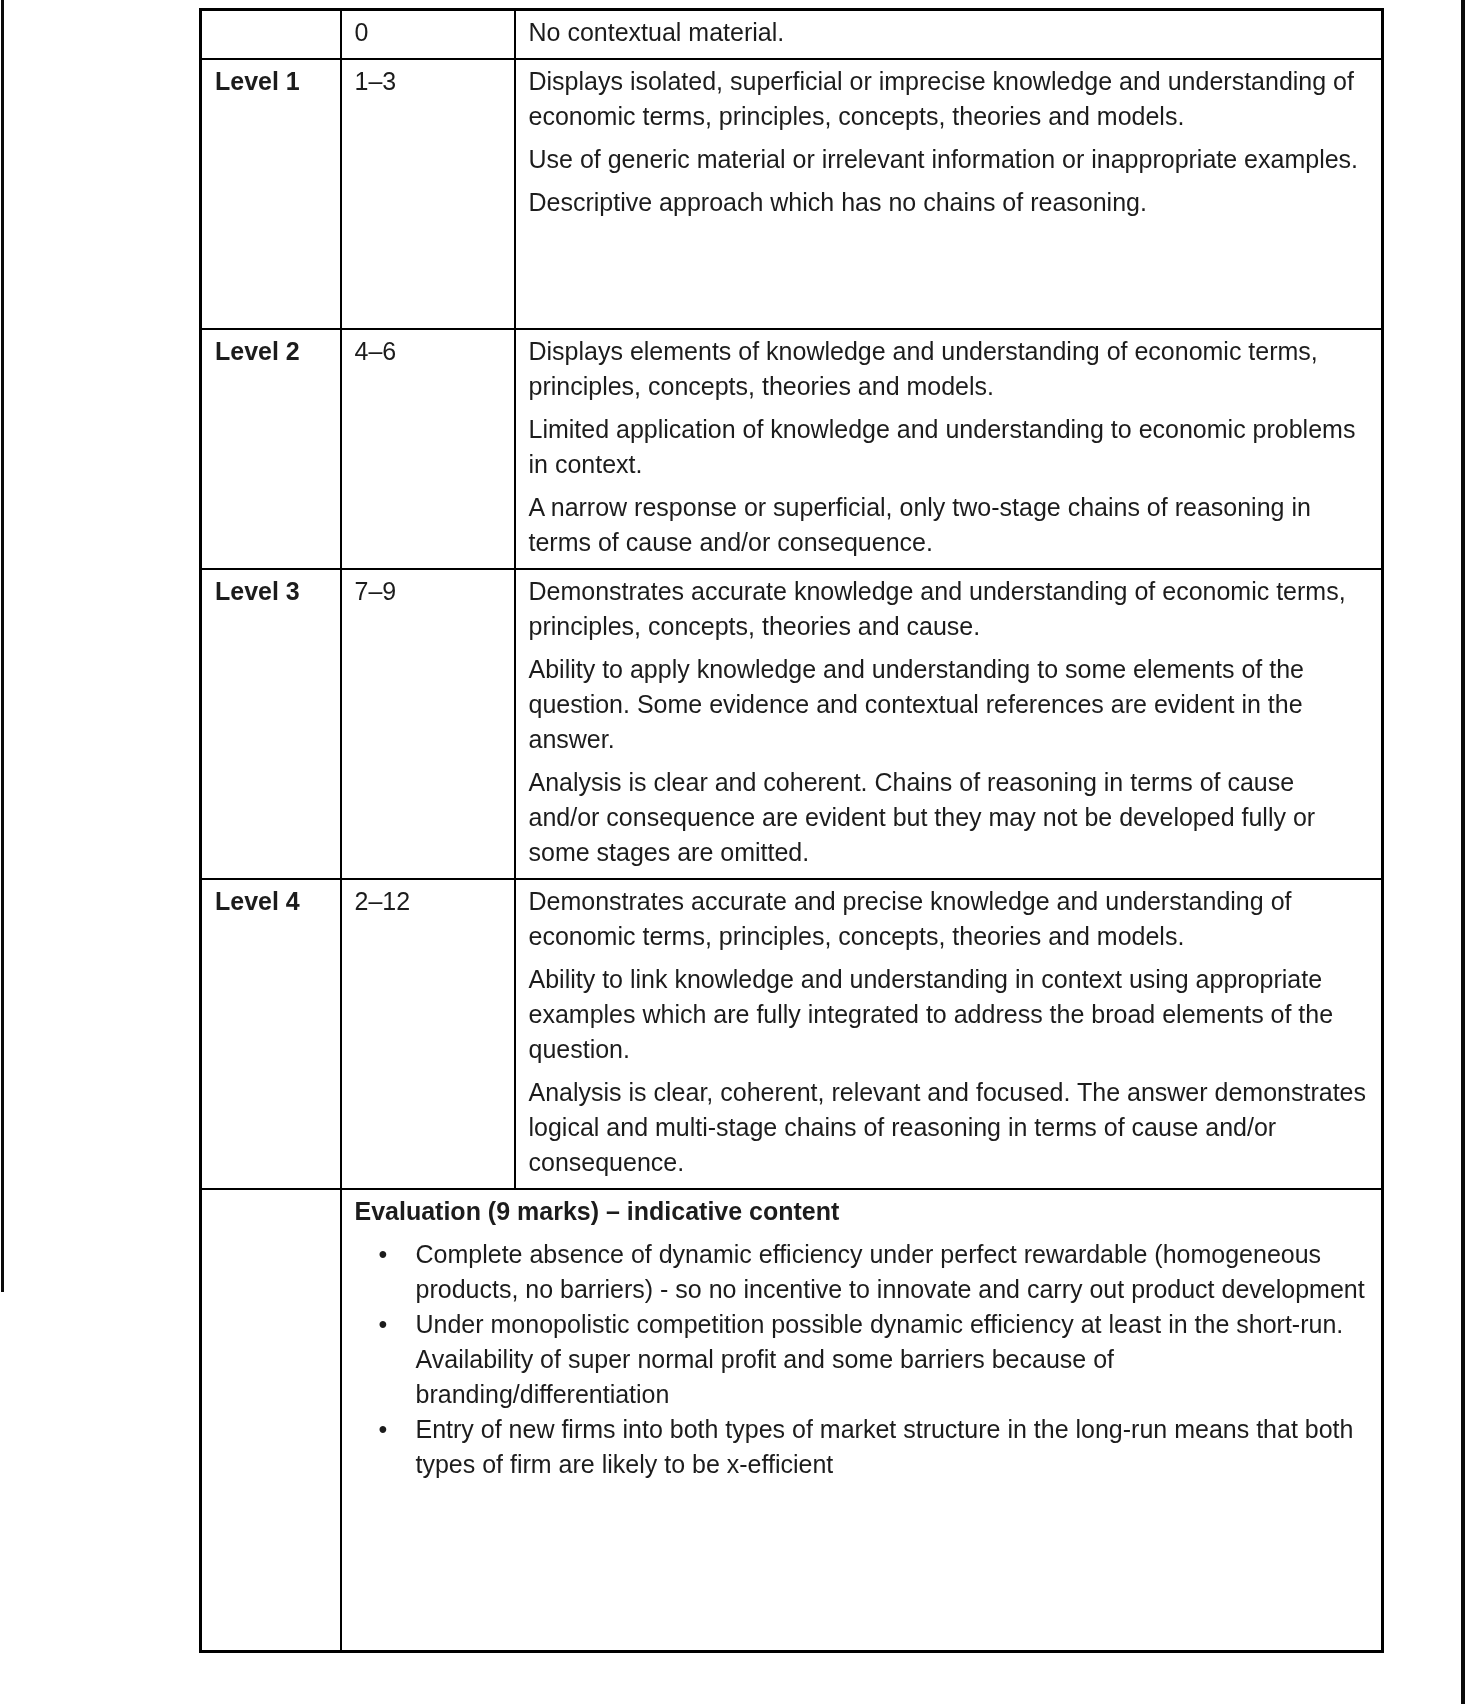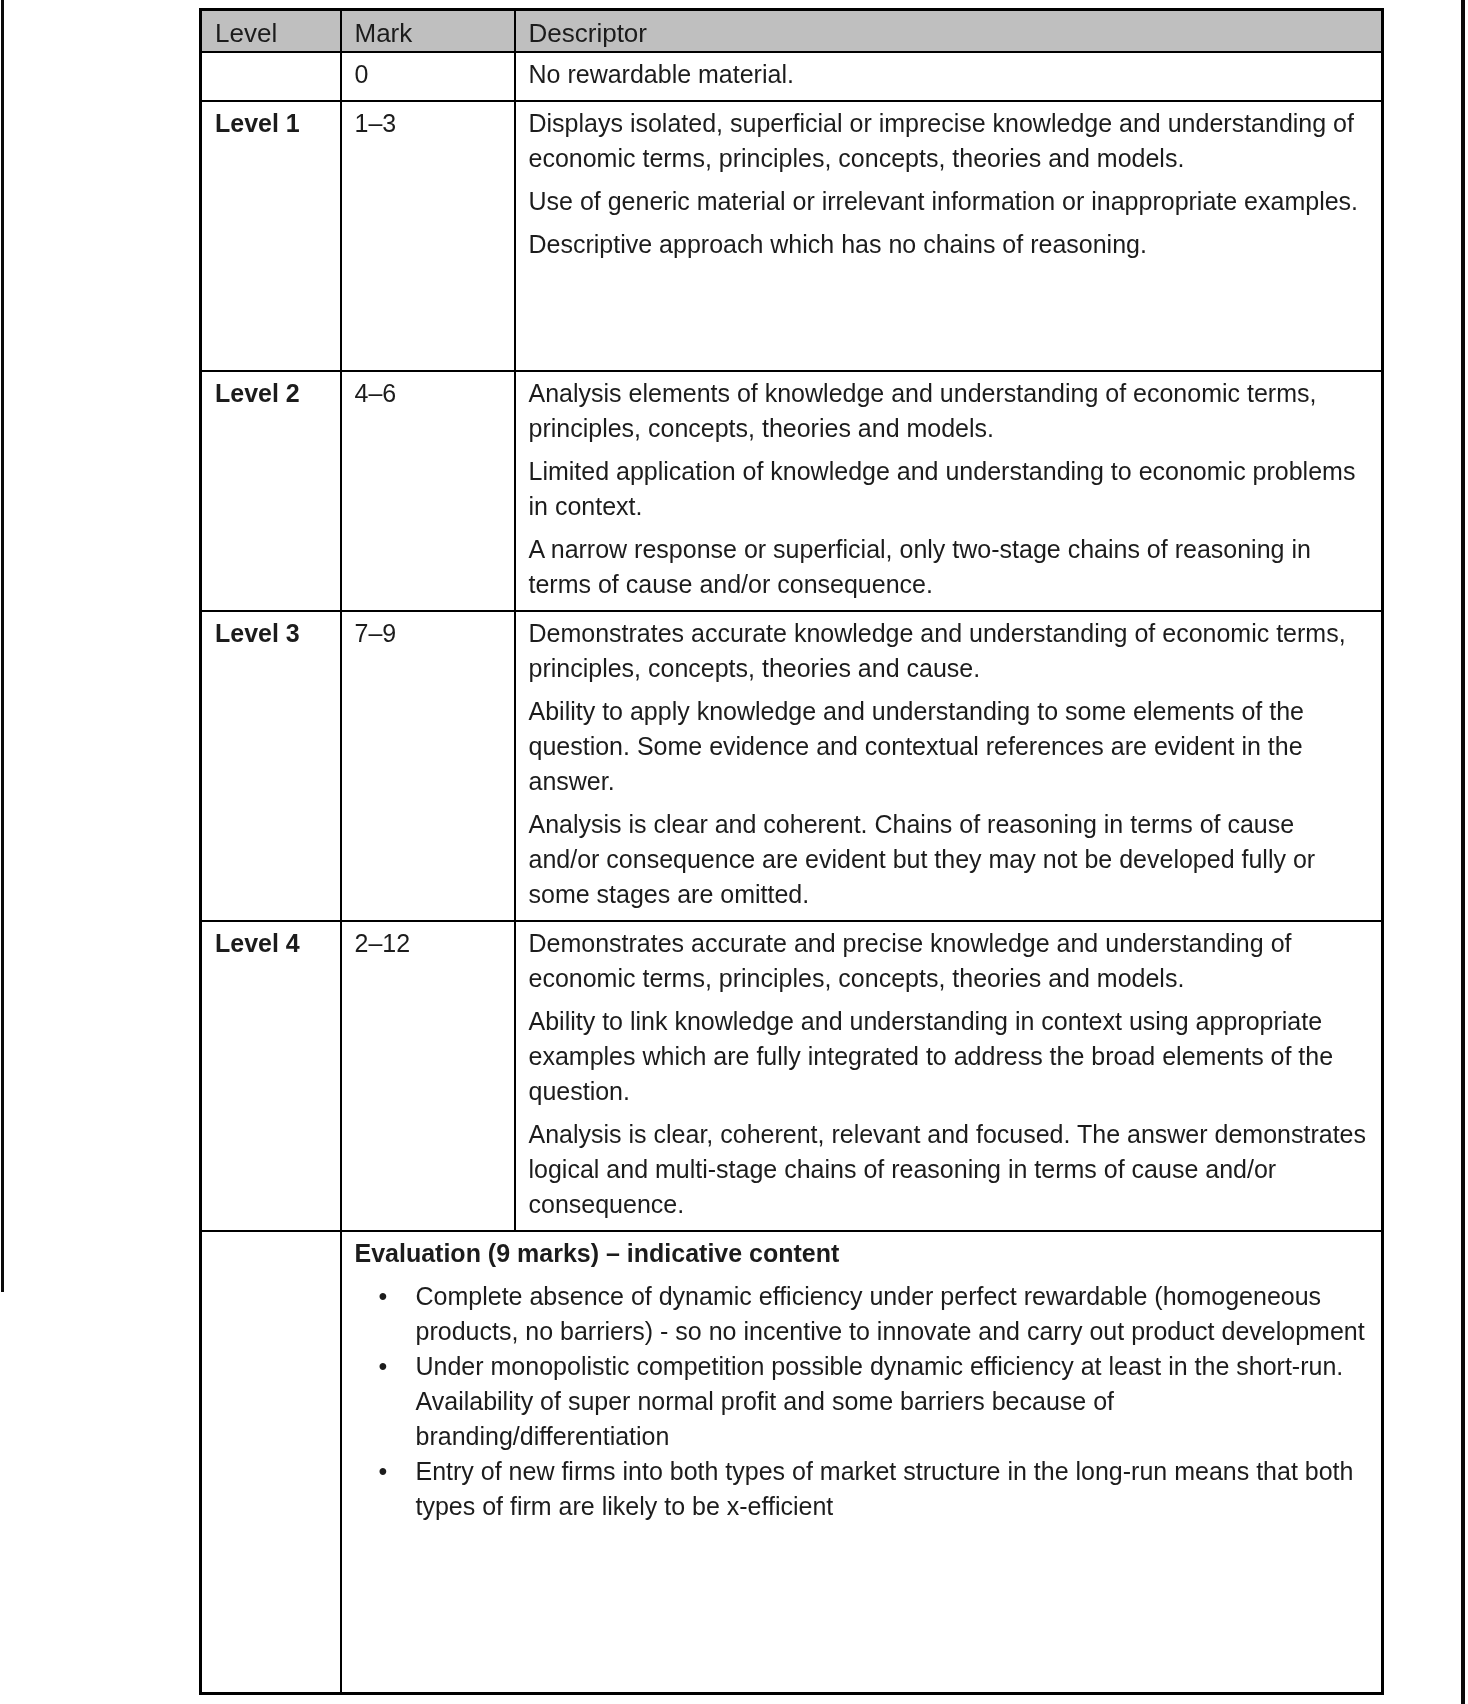--- a/index.html
+++ b/index.html
@@ -81,49 +81,44 @@
   <div class="edge-right"></div>
 
   <table class="ms-table">
     <colgroup>
       <col class="c-level">
         <col class="c-mark">
         <col class="c-desc">
     </colgroup>
 
     <tbody>
-        <tr class="r-header">
-      <th>Level</th>
-      <th>Mark</th>
-      <th>Descriptor</th>
-    </tr>
 
     <tr class="r-zero">
       <td class="level-cell"></td>
       <td>0</td>
       <td>
-        <p>No rewardable material.</p>
+        <p>No contextual material.</p>
       </td>
     </tr>
 
     <tr class="r-l1">
       <td class="level-cell">Level 1</td>
       <td>1–3</td>
       <td>
         <p>Displays isolated, superficial or imprecise knowledge and understanding of economic terms, principles, concepts, theories and models.</p>
         <p>Use of generic material or irrelevant information or inappropriate examples.</p>
         <p>Descriptive approach which has no chains of reasoning.</p>
       </td>
     </tr>
 
     <tr class="r-l2">
       <td class="level-cell">Level 2</td>
       <td>4–6</td>
       <td>
-        <p>Analysis elements of knowledge and understanding of economic terms, principles, concepts, theories and models.</p>
+        <p>Displays elements of knowledge and understanding of economic terms, principles, concepts, theories and models.</p>
         <p>Limited application of knowledge and understanding to economic problems in context.</p>
         <p>A narrow response or superficial, only two-stage chains of reasoning in terms of cause and/or consequence.</p>
       </td>
     </tr>
 
     <tr class="r-l3">
       <td class="level-cell">Level 3</td>
       <td>7–9</td>
       <td>
         <p>Demonstrates accurate knowledge and understanding of economic terms, principles, concepts, theories and cause.</p>

